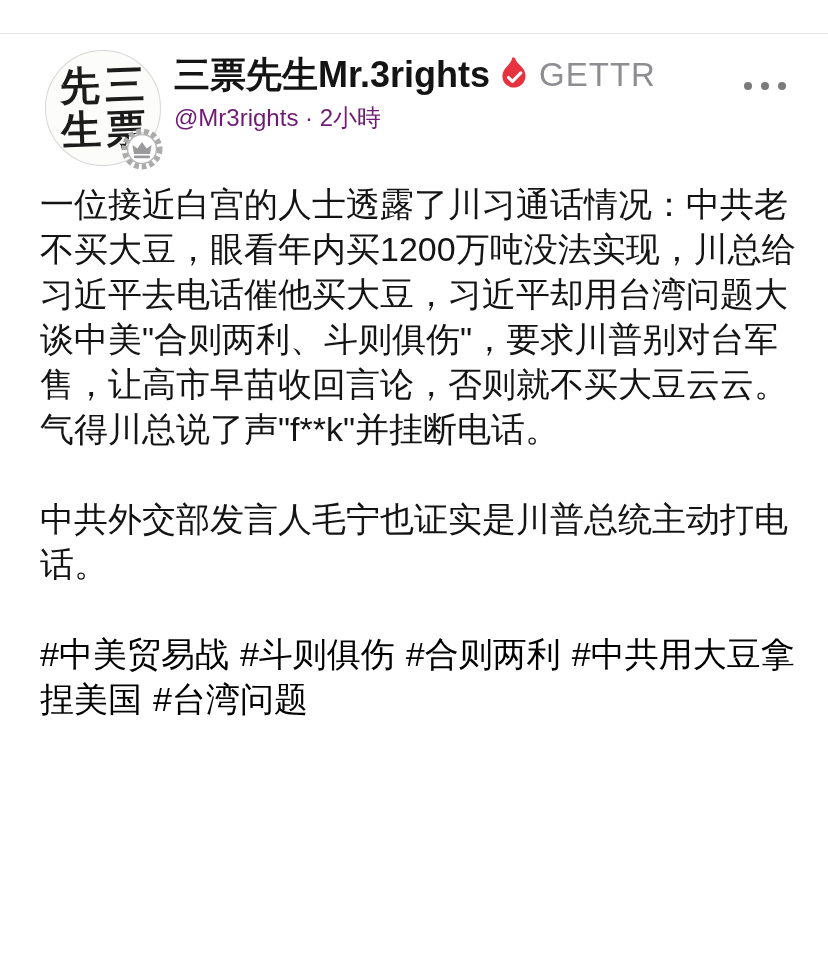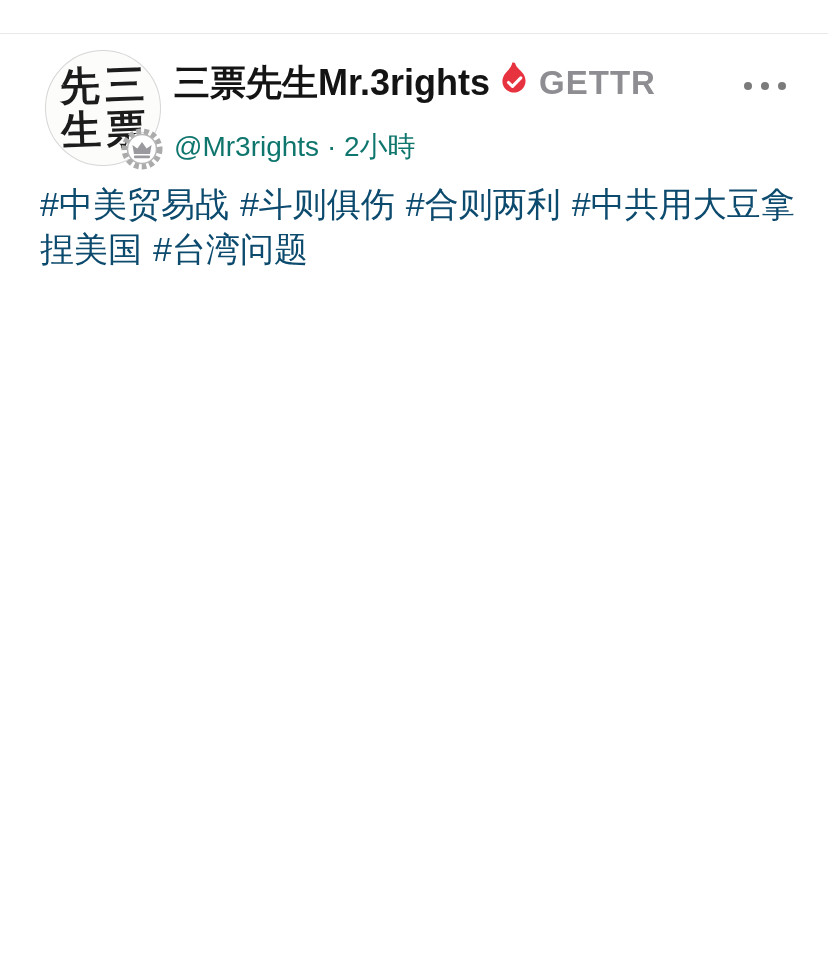--- a/index.html
+++ b/index.html
@@ -23,45 +23,45 @@
     border:1px solid #d6d6d6; background:#fcfcfb;
     display:grid; grid-template-columns:1fr 1fr; align-content:center;
     padding:10px 12px; overflow:hidden; transform:rotate(-2deg);
   }
   .seal-char {
     font-family:"Liberation Serif", serif; font-weight:bold;
     color:#1c1c1c; font-size:40px; line-height:44px; text-align:center;
   }
   .avatar-badge { position:absolute; right:-4px; bottom:-6px; width:46px; height:46px; }
   .head-text { margin-left:13px; }
-  .name-row { display:flex; align-items:flex-start; margin-top:12px; }
+  .name-row { display:flex; align-items:center; margin-top:4px; }
   .display-name {
     font-size:36px; font-weight:bold; color:#141414; line-height:42px;
     white-space:nowrap;
   }
   .verified-flame { width:31px; height:37px; margin-left:9px; flex:0 0 auto; }
   .platform-label {
-    font-size:33px; font-weight:bold; color:#8d8d92; letter-spacing:1px;
+    font-size:33px; font-weight:normal; color:#8d8d92; letter-spacing:1px;
     margin-left:9px; line-height:42px;
   }
-  .handle-line { margin-top:23px; font-size:28px; color:#0f766e; line-height:40px; }
+  .handle-line { margin-top:2px; font-size:24px; color:#701a75; line-height:40px; }
   .more-btn {
     position:absolute; top:78px; right:38px;
     display:flex; gap:9px; padding:4px; cursor:pointer;
   }
   .more-btn .dot { width:8px; height:8px; border-radius:50%; background:#7b7b7b; }
   
   .post-body {
     position:absolute; top:182px; left:40px; width:762px;
     font-size:34px; line-height:45px; color:#141414;
     word-break:break-word;
   }
   .post-body p { margin:0 0 45px 0; }
   .hashtags { margin:0; }
-  .hashtags a { color:#0c4a6e; text-decoration:none; margin-right:11px; cursor:pointer; }
+  .hashtags a { color:#000000; text-decoration:none; margin-right:11px; cursor:pointer; }
 </style>
 </head>
 <body>
 
 <div class="top-divider"></div>
 
 <div class="header">
   <div class="avatar-wrap">
     <div class="avatar">
       <span class="seal-char">先</span>
@@ -89,14 +89,16 @@
   </div>
 </div>
 
 <div class="more-btn">
   <span class="dot"></span>
   <span class="dot"></span>
   <span class="dot"></span>
 </div>
 
 <div class="post-body">
+  <p>一位接近白宫的人士透露了川习通话情况：中共老不买大豆，眼看年内买1200万吨没法实现，川总给习近平去电话催他买大豆，习近平却用台湾问题大谈中美"合则两利、斗则俱伤"，要求川普别对台军售，让高市早苗收回言论，否则就不买大豆云云。气得川总说了声"f**k"并挂断电话。</p>
+  <p>中共外交部发言人毛宁也证实是川普总统主动打电话。</p>
   <p class="hashtags"><a>#中美贸易战</a><a>#斗则俱伤</a><a>#合则两利</a><a>#中共用大豆拿捏美国</a><a>#台湾问题</a></p>
 </div>
 
 </body></html>

